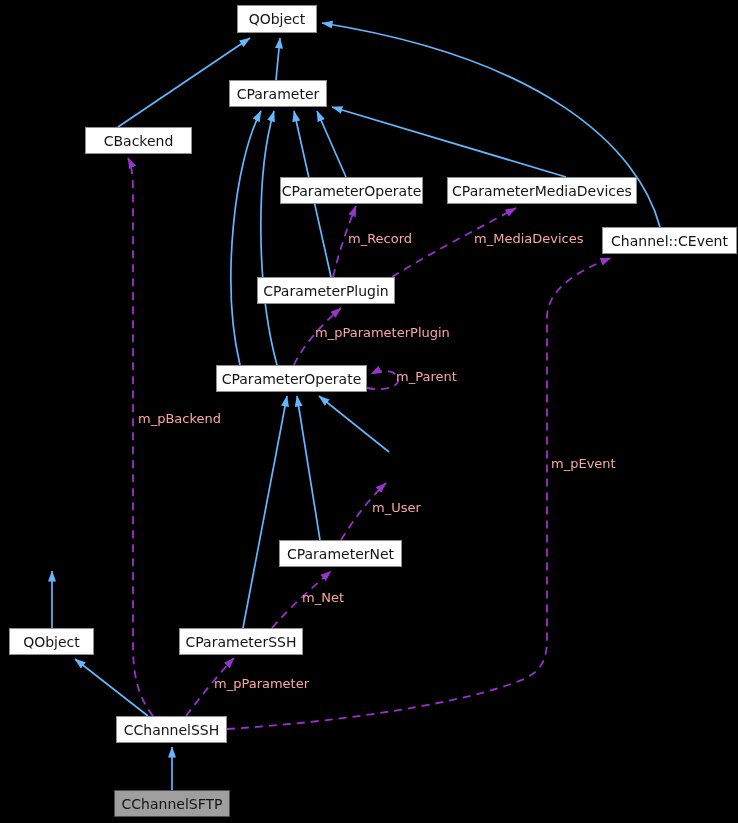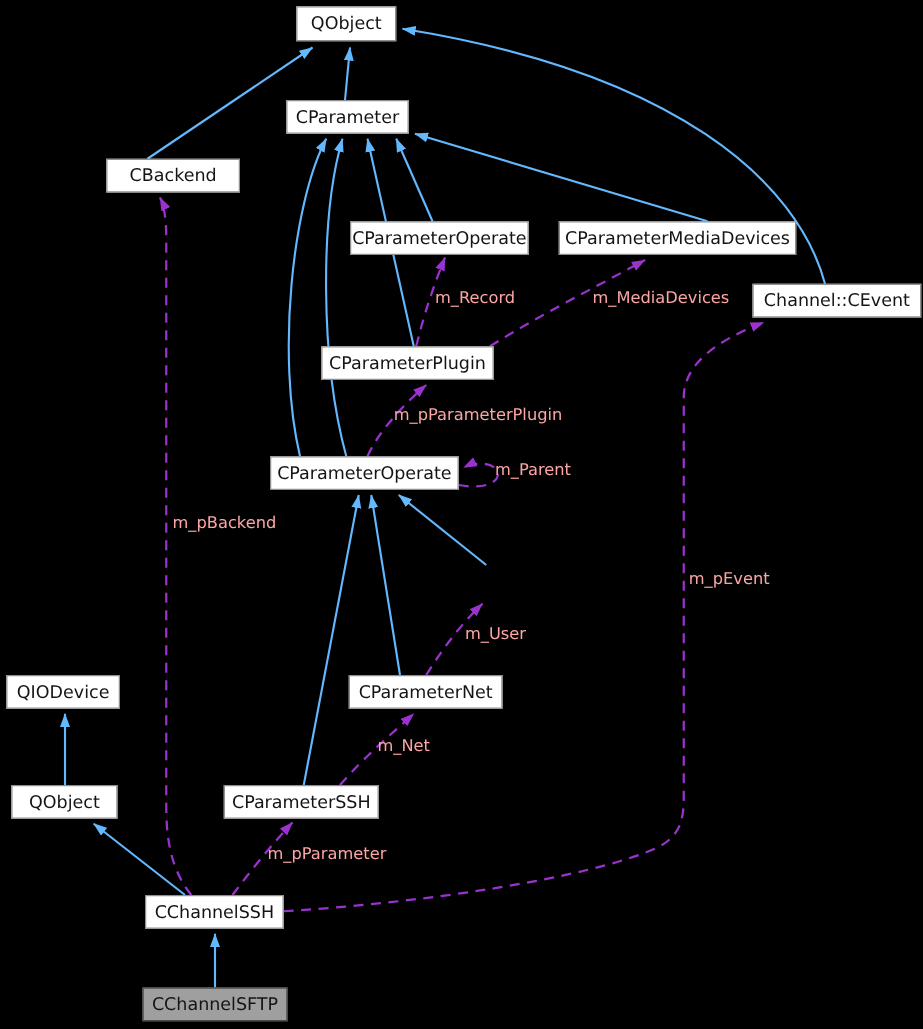--- a/index.html
+++ b/index.html
@@ -58,21 +58,20 @@
 
   <div class="node" style="left:237px;top:5px;width:80px;height:28px">QObject</div>
   <div class="node" style="left:229px;top:80px;width:98px;height:27px">CParameter</div>
   <div class="node" style="left:85px;top:127px;width:107px;height:27px">CBackend</div>
   <div class="node" style="left:280px;top:177px;width:143px;height:27px">CParameterOperate</div>
   <div class="node" style="left:447px;top:177px;width:190px;height:27px">CParameterMediaDevices</div>
   <div class="node" style="left:602px;top:227px;width:135px;height:27px">Channel::CEvent</div>
   <div class="node" style="left:257px;top:277px;width:138px;height:27px">CParameterPlugin</div>
   <div class="node" style="left:216px;top:365px;width:151px;height:27px">CParameterOperate</div>
   <div class="node" style="left:279px;top:540px;width:123px;height:27px">CParameterNet</div>
-  <div class="node" style="left:5px;top:540px;width:91px;height:27px">QIODevice</div>
   <div class="node" style="left:9px;top:628px;width:85px;height:27px">QObject</div>
   <div class="node" style="left:179px;top:628px;width:124px;height:27px">CParameterSSH</div>
   <div class="node" style="left:116px;top:716px;width:111px;height:27px">CChannelSSH</div>
   <div class="node hl" style="left:114px;top:790px;width:116px;height:27px">CChannelSFTP</div>
 
   <div class="elabel" style="left:348px;top:231px">m_Record</div>
   <div class="elabel" style="left:474px;top:231px">m_MediaDevices</div>
   <div class="elabel" style="left:315px;top:325px">m_pParameterPlugin</div>
   <div class="elabel" style="left:396px;top:369px">m_Parent</div>
   <div class="elabel" style="left:138px;top:411px">m_pBackend</div>

